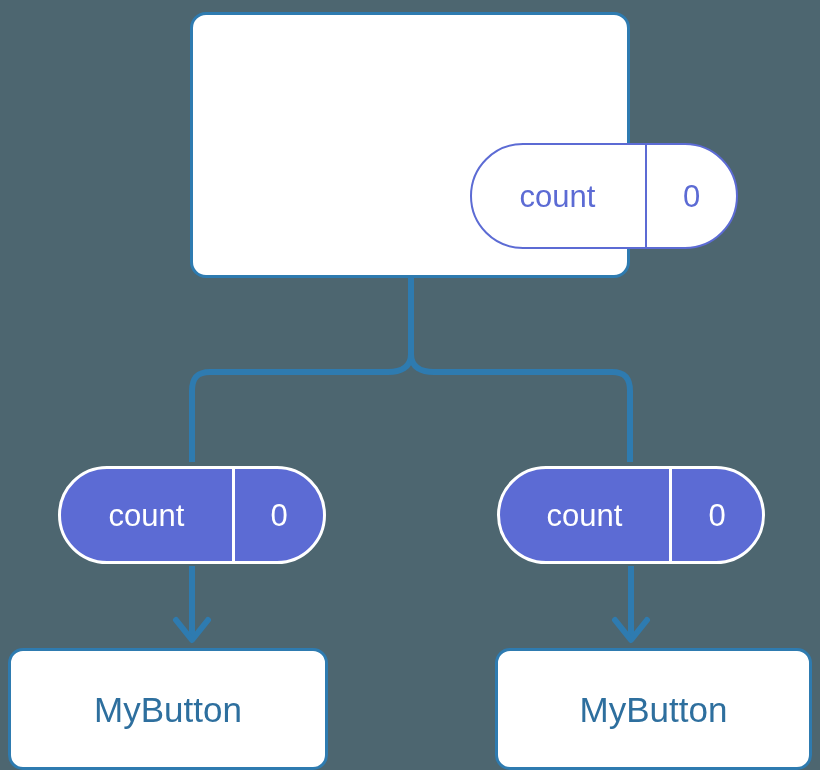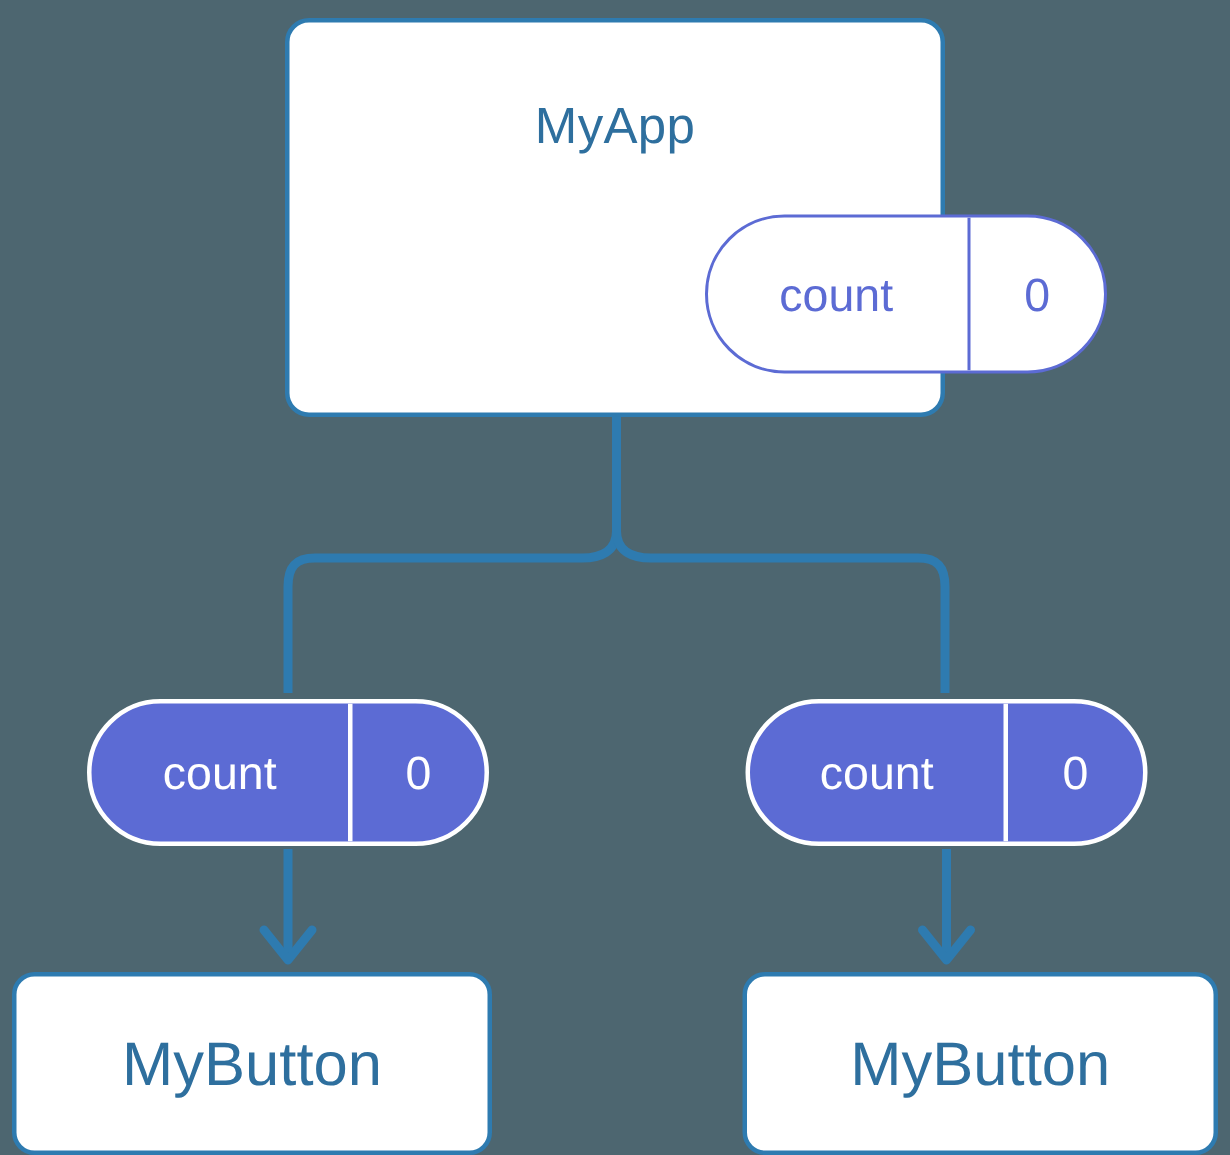--- a/index.html
+++ b/index.html
@@ -60,21 +60,21 @@
   .leaf-card {
     height: 122px;
     top: 648px;
     justify-content: center;
     border-radius: 15px;
   }
   #leaf-button-left  { left: 8px;   width: 320px; }
   #leaf-button-right { left: 495px; width: 317px; }
   .leaf-label {
     color: #2e6f9e;
-    font-size: 41px;
+    font-size: 35px;
     line-height: 1;
     font-weight: 400;
   }
 
   
   .state-pill {
     position: absolute;
     display: flex;
     align-items: stretch;
     border-radius: 999px;
@@ -144,21 +144,20 @@
     <path d="M 411 354 C 411 368 422 372 434 372 L 612 372 C 625 372 630 378 630 391 L 630 462" fill="none" stroke="#2e7bb0" stroke-width="6" stroke-linecap="butt"></path>
 
     <path d="M 192 566 L 192 640" fill="none" stroke="#2e7bb0" stroke-width="6" stroke-linecap="butt"></path>
     <path d="M 176 620 L 192 640 L 208 620" fill="none" stroke="#2e7bb0" stroke-width="6" stroke-linecap="round" stroke-linejoin="round"></path>
 
     <path d="M 631 566 L 631 640" fill="none" stroke="#2e7bb0" stroke-width="6" stroke-linecap="butt"></path>
     <path d="M 615 620 L 631 640 L 647 620" fill="none" stroke="#2e7bb0" stroke-width="6" stroke-linecap="round" stroke-linejoin="round"></path>
   </svg>
 
   <div class="node-card" id="root-component-card">
-    <div class="card-title">MyApp</div>
 
     <div class="state-pill" id="root-state-pill">
       <div class="pill-key">count</div>
       <div class="pill-value">0</div>
     </div>
   </div>
 
   <div class="state-pill state-pill-filled" id="child-state-pill-left">
     <div class="pill-key">count</div>
     <div class="pill-value">0</div>

